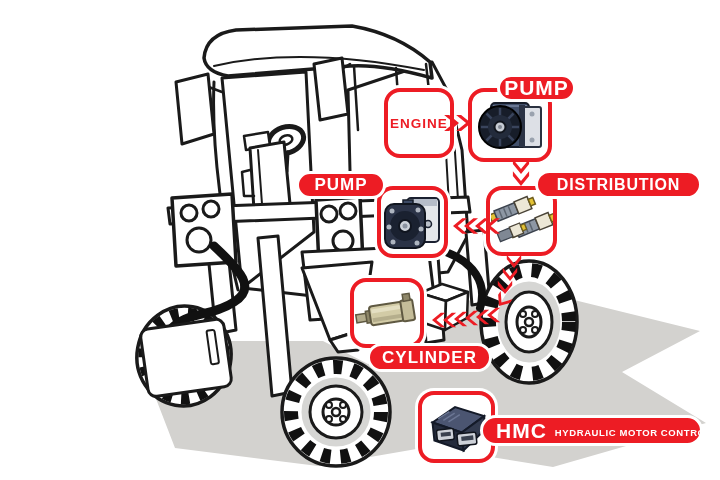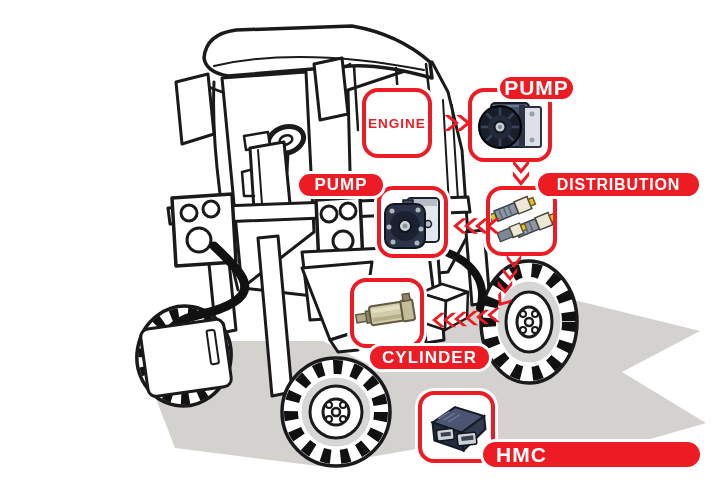--- a/index.html
+++ b/index.html
@@ -19,37 +19,37 @@
         box-shadow:0 0 0 3px #fff;z-index:2;
         display:flex;align-items:center;justify-content:center;}
   .cbox svg{display:block;}
 
   .pill{position:absolute;box-sizing:border-box;background:var(--red);
         border:3px solid #fff;border-radius:16px;z-index:3;
         color:#fff;font-weight:700;letter-spacing:1px;
         display:flex;align-items:center;justify-content:center;
         white-space:nowrap;}
 
-  #engine-box{left:362px;top:88px;width:70px;height:70px;}
+  #engine-box{left:384px;top:88px;width:70px;height:70px;}
   #engine-box .inbox-label{color:var(--red);font-weight:700;font-size:13.5px;letter-spacing:1px;}
 
   #pump-box{left:468px;top:88px;width:84px;height:74px;}
   #pump-pill{left:497px;top:74px;width:79px;height:28px;font-size:21px;}
 
   #motor-pill{left:296px;top:171px;width:90px;height:28px;font-size:17px;}
   #motor-box{left:377px;top:186px;width:71px;height:72px;}
 
   #dist-pill{left:535px;top:170px;width:167px;height:29px;font-size:16px;letter-spacing:0.8px;}
   #dist-box{left:486px;top:186px;width:71px;height:70px;}
 
   #cyl-box{left:350px;top:278px;width:74px;height:70px;}
   #cyl-pill{left:367px;top:343px;width:125px;height:29px;font-size:17px;}
 
   #hmc-box{left:418px;top:391px;width:77px;height:72px;}
-  #hmc-pill{left:480px;top:439px;width:223px;height:31px;justify-content:flex-start;padding:0 13px;}
+  #hmc-pill{left:480px;top:415px;width:223px;height:31px;justify-content:flex-start;padding:0 13px;}
   #hmc-pill .hmc-big{font-size:21px;letter-spacing:1px;}
   #hmc-pill .hmc-sub{font-size:9.5px;letter-spacing:0.6px;margin-left:8px;margin-top:3px;}
 </style>
 </head>
 <body>
 
 <div class="stage">
 
   <svg class="art" width="720" height="480" viewBox="0 0 720 480">
 
@@ -295,20 +295,21 @@
     <span>PUMP</span>
   </div>
   <div class="pill" id="cyl-pill">
     <span>CYLINDER</span>
   </div>
   <div class="pill" id="dist-pill">
     <span>DISTRIBUTION</span>
   </div>
   <div class="pill" id="hmc-pill">
     <span class="hmc-big">HMC</span>
+    <span class="hmc-sub">HYDRAULIC MOTOR CONTROL</span>
   </div>
 
   <svg class="arrows" width="720" height="480" viewBox="0 0 720 480">
     <defs>
       <path id="chv" d="M11,-9 L0,0 L11,9 L16.5,9 L5.5,0 L16.5,-9 Z"></path>
     </defs>
 
     <g style="fill:var(--red)">
       <use href="#chv" transform="translate(459,123) rotate(180) scale(0.9)"></use>
       <use href="#chv" transform="translate(471,123) rotate(180) scale(0.9)"></use>

